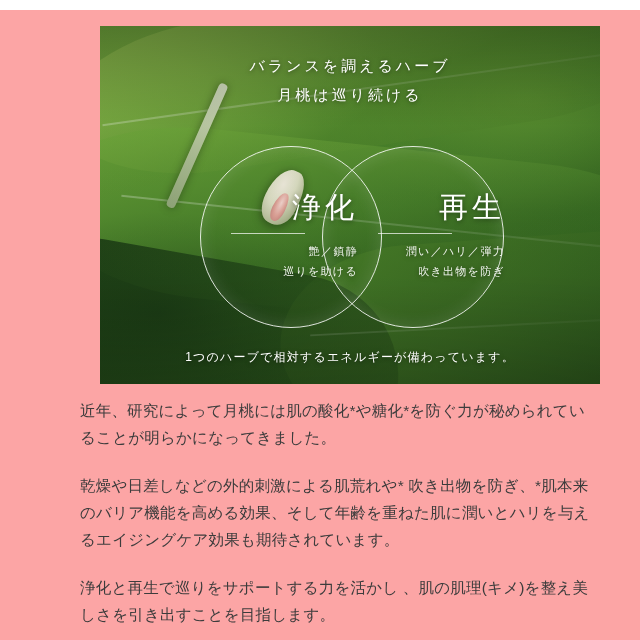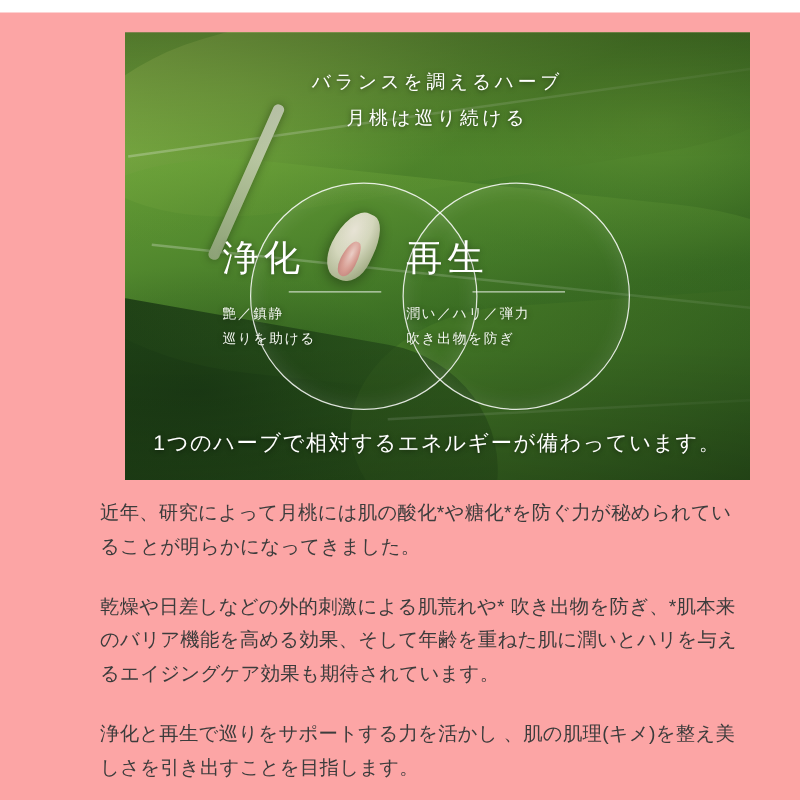--- a/index.html
+++ b/index.html
@@ -156,21 +156,21 @@
     border: 1px solid rgba(255,255,255,0.85);
     border-radius: 50%;
     box-shadow: 0 0 18px rgba(255,255,255,0.12) inset;
   }
   .circle.left  { left: 100px; }
   .circle.right { left: 222px; }
 
   .venn-label {
     position: absolute;
     width: 180px;
-    text-align: left;
+    text-align: right;
     color: #ffffff;
     text-shadow: 0 1px 5px rgba(0,0,0,0.45);
   }
   .venn-label .big {
     display: block;
     font-size: 29px;
     letter-spacing: 4px;
     line-height: 1.1;
   }
   .venn-label .rule {
@@ -189,21 +189,21 @@
   }
   .venn-label.left  { left: 78px;  top: 166px; }
   .venn-label.right { left: 225px; top: 166px; }
 
   .hero-caption {
     position: absolute;
     left: 0; right: 0;
     bottom: 18px;
     text-align: center;
     color: #ffffff;
-    font-size: 17px;
+    font-size: 12px;
     letter-spacing: 1.2px;
     text-shadow: 0 1px 4px rgba(0,0,0,0.55);
   }
 
   
   .body-copy {
     position: absolute;
     left: 80px;
     top: 388px;
     width: 516px;

